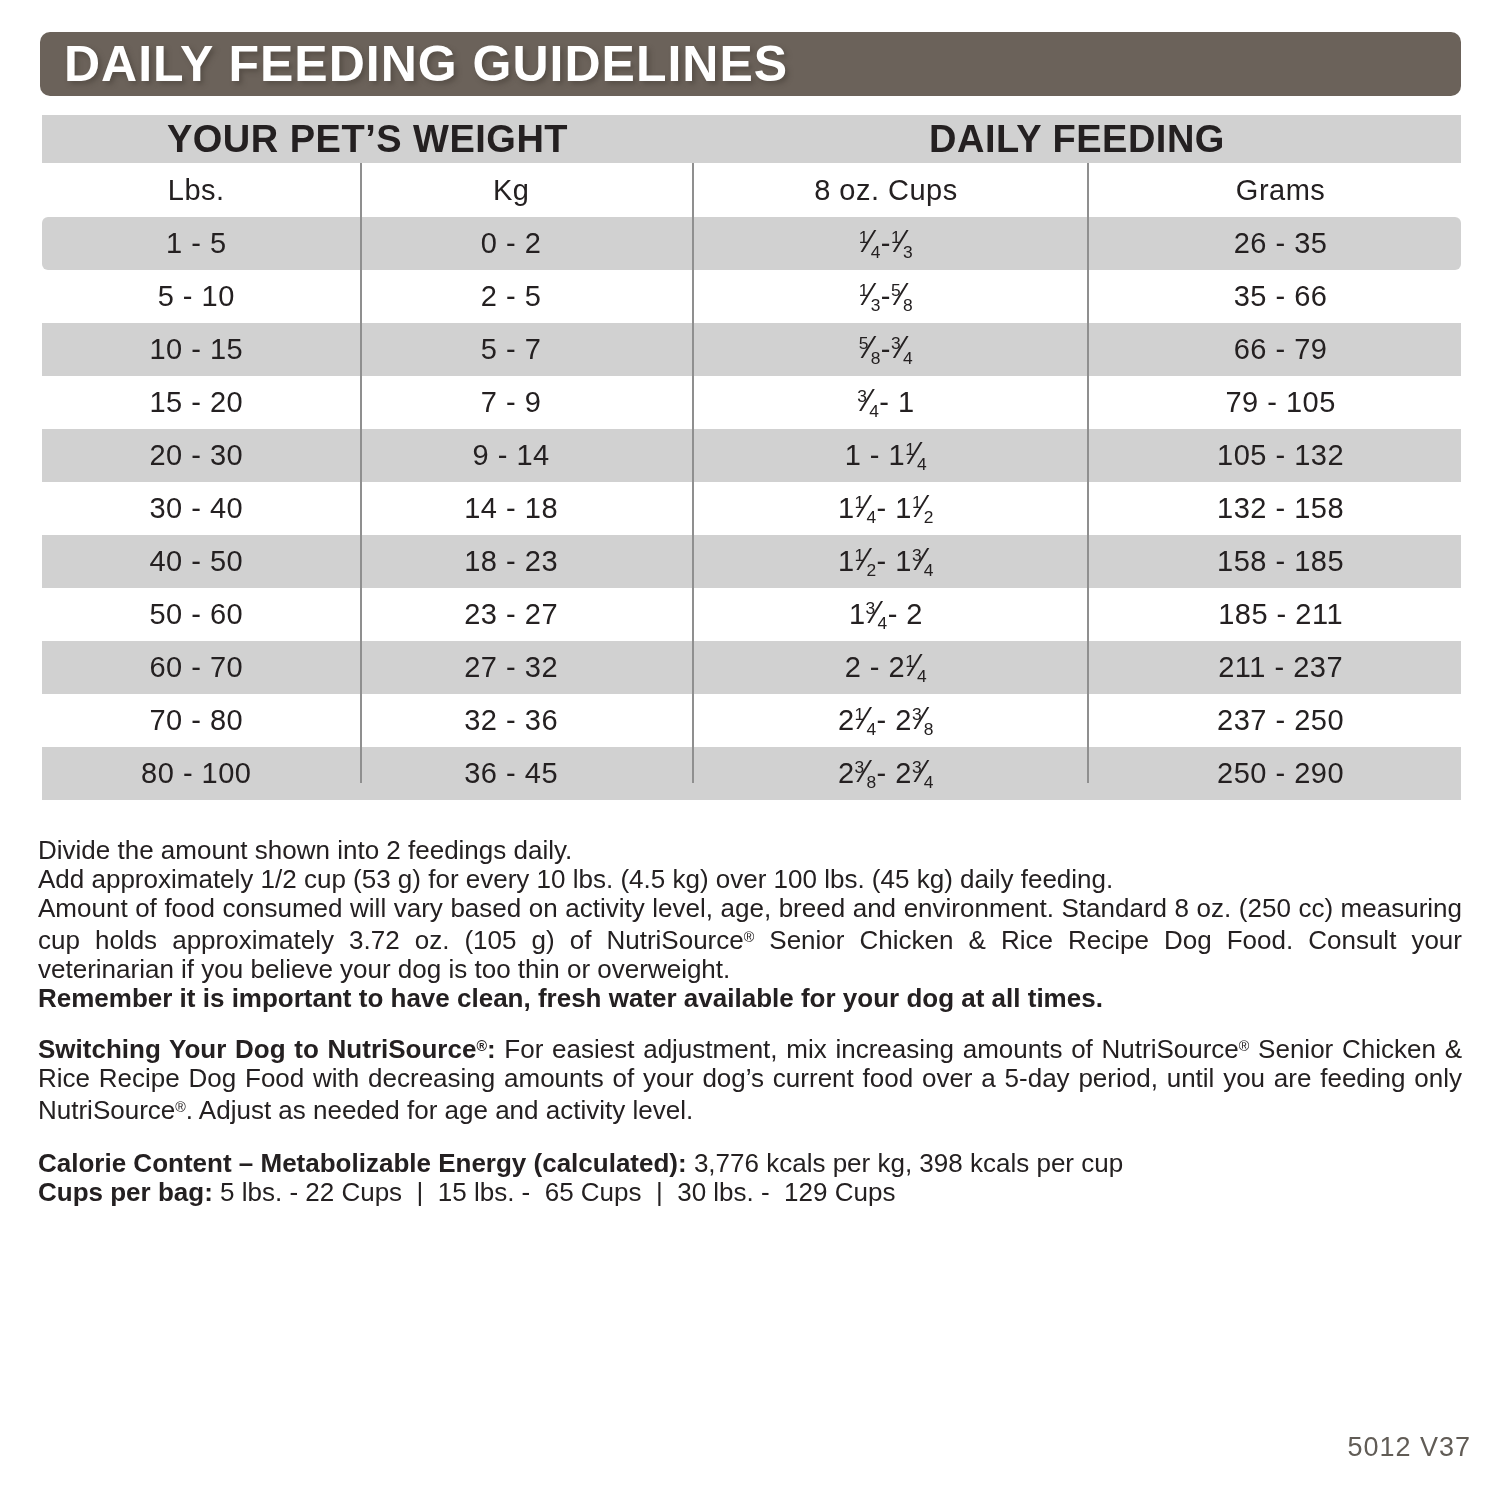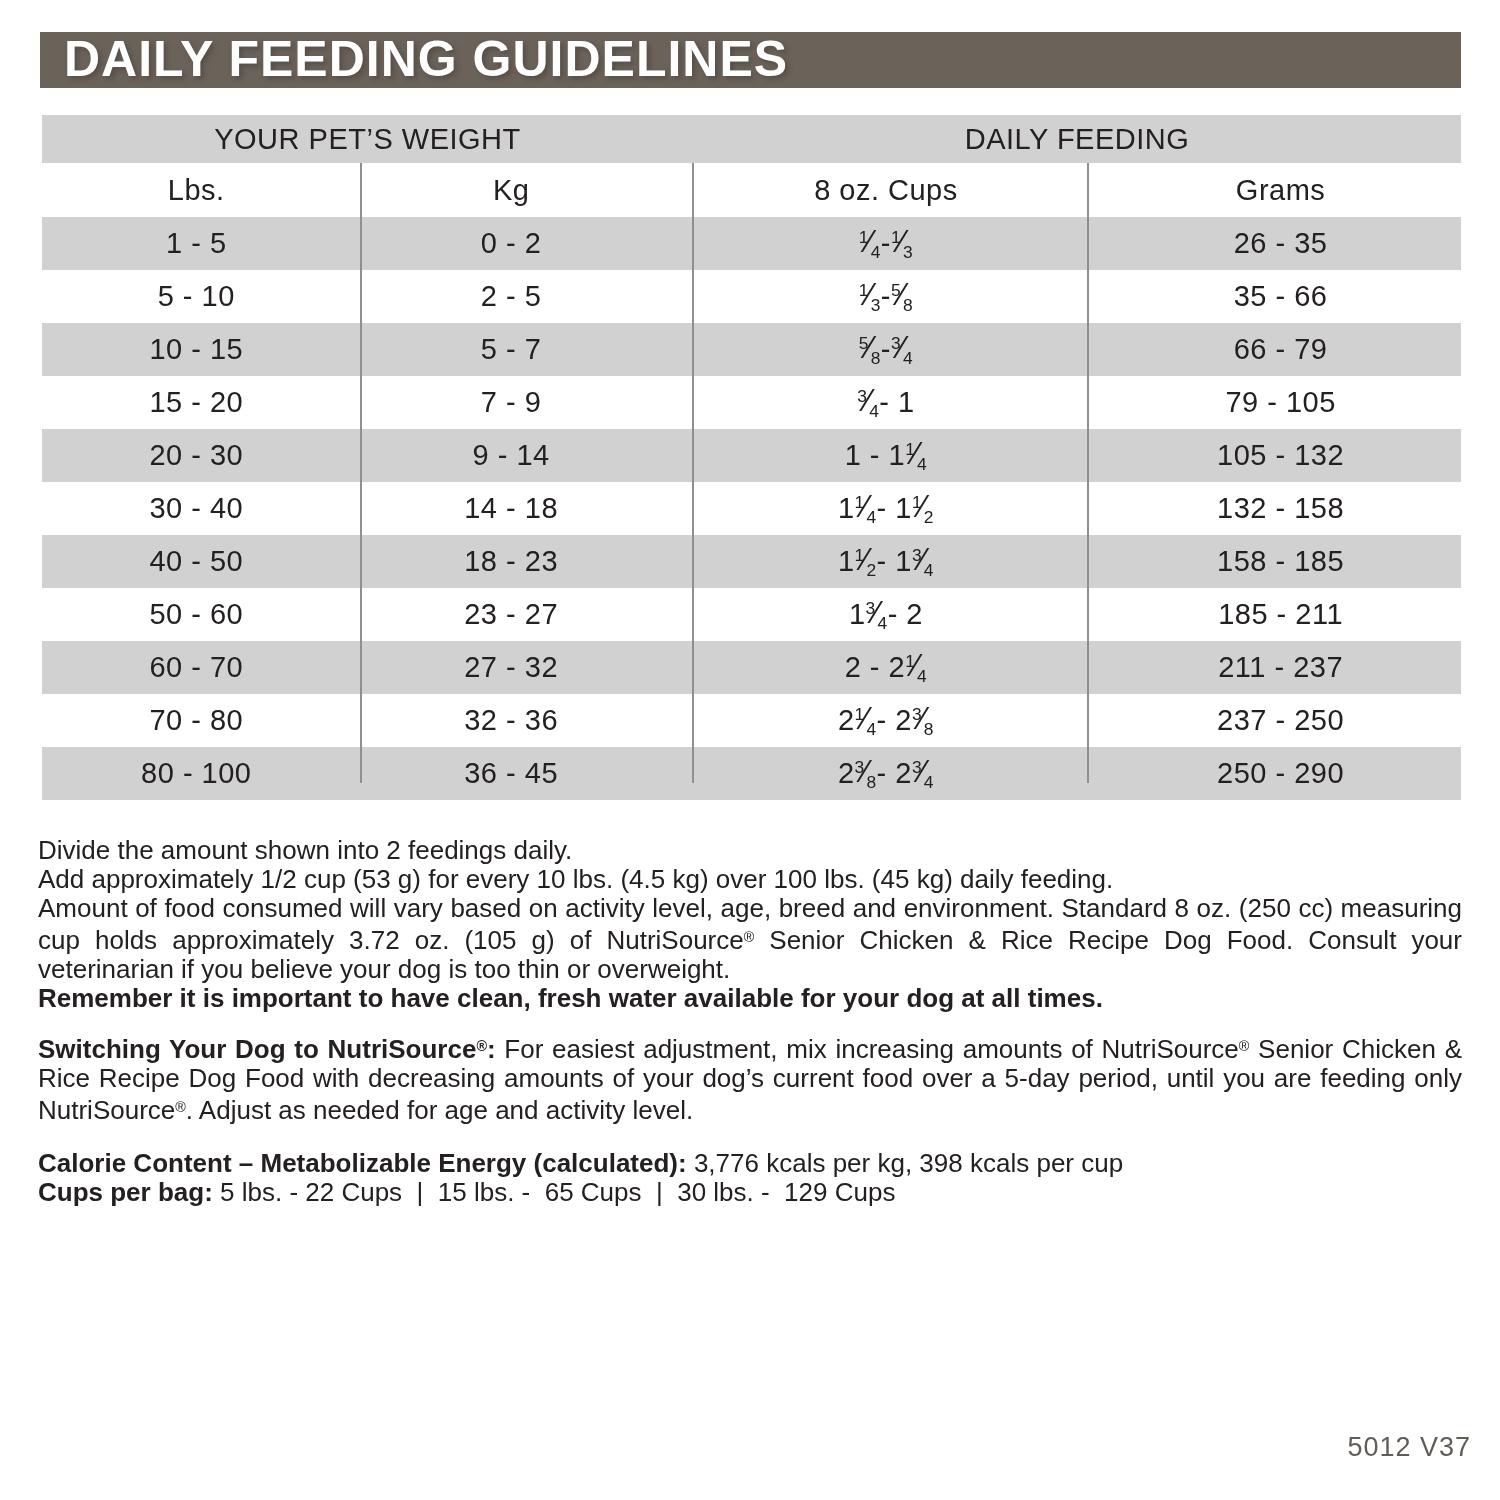--- a/index.html
+++ b/index.html
@@ -5,35 +5,35 @@
   html,body{margin:0;padding:0;}
   body{
     width:1500px;height:1500px;background:#ffffff;position:relative;
     font-family:"Liberation Sans","DejaVu Sans",sans-serif;color:#242021;
     -webkit-font-smoothing:antialiased;
   }
   .page{position:absolute;inset:0;}
 
   
   .title-bar{
-    position:absolute;left:40px;top:32px;width:1421px;height:56px;
-    background:#6b625a;display:flex;align-items:flex-end;
+    position:absolute;left:40px;top:32px;width:1421px;height:64px;
+    background:#6b625a;display:flex;align-items:center;border-radius:10px;
   }
   .title-bar h1{
     margin:0 0 0 24px;font-size:50px;font-weight:bold;color:#ffffff;
     letter-spacing:1px;white-space:nowrap;
     text-shadow:3px 3px 5px rgba(70,62,55,0.55);
   }
 
   
   .table{position:absolute;left:42px;top:115px;width:1419px;}
   .group-row{display:flex;height:48px;background:#d1d1d1;}
   .group-cell{
     display:flex;align-items:center;justify-content:center;
-    font-weight:normal;font-size:29px;letter-spacing:.5px;
+    font-weight:bold;font-size:38px;letter-spacing:.5px;
   }
   .group-cell.weight{width:651px;}
   .group-cell.feeding{width:768px;}
 
   .body-wrap{position:relative;}
   .subheader-row{display:flex;height:54px;}
   .cell{
     display:flex;align-items:center;justify-content:center;
     font-size:29px;letter-spacing:.5px;
   }
@@ -87,21 +87,21 @@
       <div class="group-cell feeding">DAILY FEEDING</div>
     </div>
     <div class="body-wrap">
       <div class="subheader-row">
         <div class="cell c1">Lbs.</div>
         <div class="cell c2">Kg</div>
         <div class="cell c3">8 oz. Cups</div>
         <div class="cell c4">Grams</div>
       </div>
       <div>
-          <div class="row gray" style="background: rgb(209, 209, 209);">
+          <div class="row gray" style="background: rgb(209, 209, 209); border-radius: 6px;">
             <div class="cell c1">1 - 5</div>
             <div class="cell c2">0 - 2</div>
             <div class="cell c3"><span class="frac"><sup>1</sup><span class="sl">⁄</span><sub>4</sub></span> - <span class="frac"><sup>1</sup><span class="sl">⁄</span><sub>3</sub></span></div>
             <div class="cell c4">26 - 35</div>
           </div>
           <div class="row white">
             <div class="cell c1">5 - 10</div>
             <div class="cell c2">2 - 5</div>
             <div class="cell c3"><span class="frac"><sup>1</sup><span class="sl">⁄</span><sub>3</sub></span> - <span class="frac"><sup>5</sup><span class="sl">⁄</span><sub>8</sub></span></div>
             <div class="cell c4">35 - 66</div>

